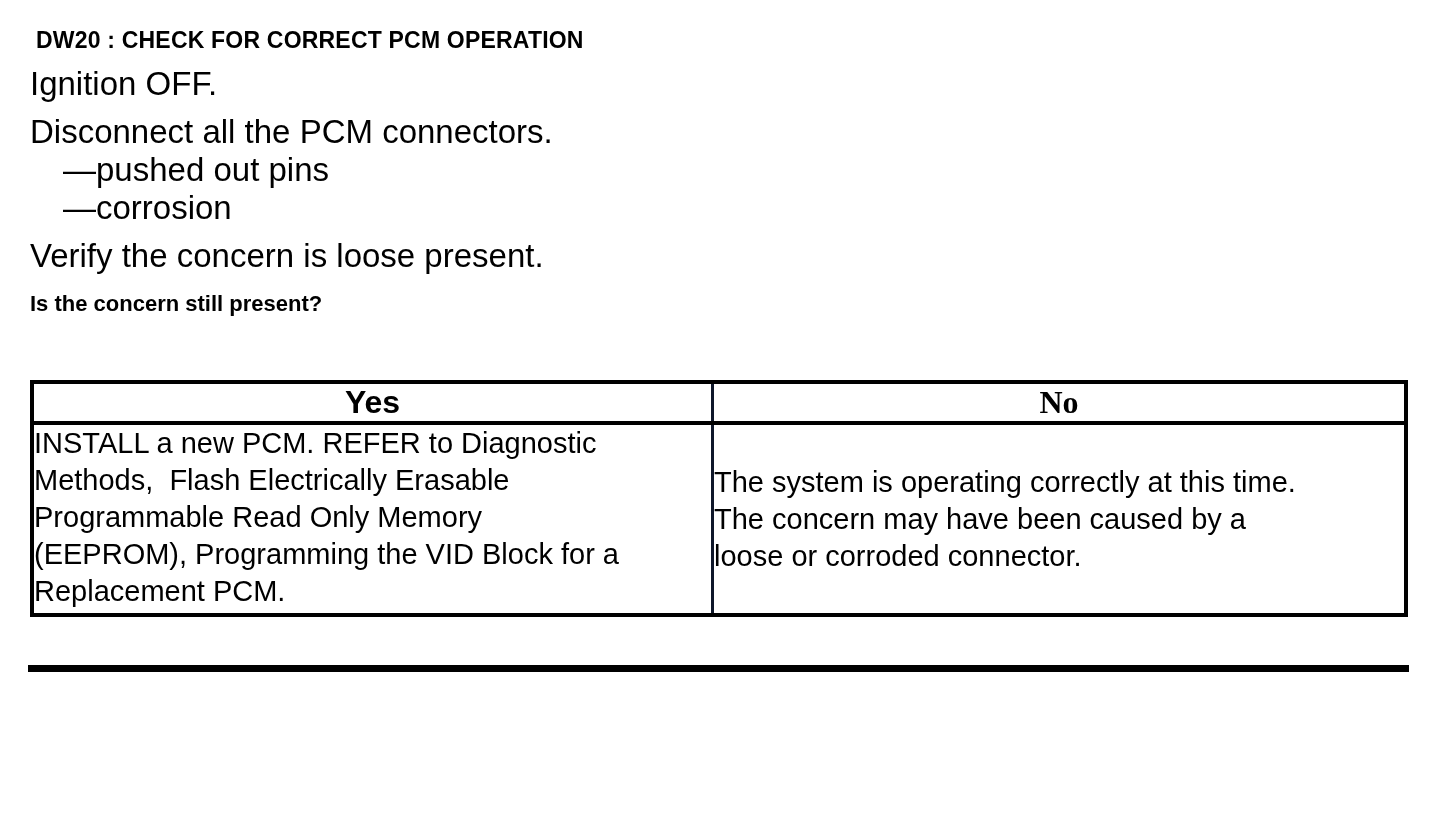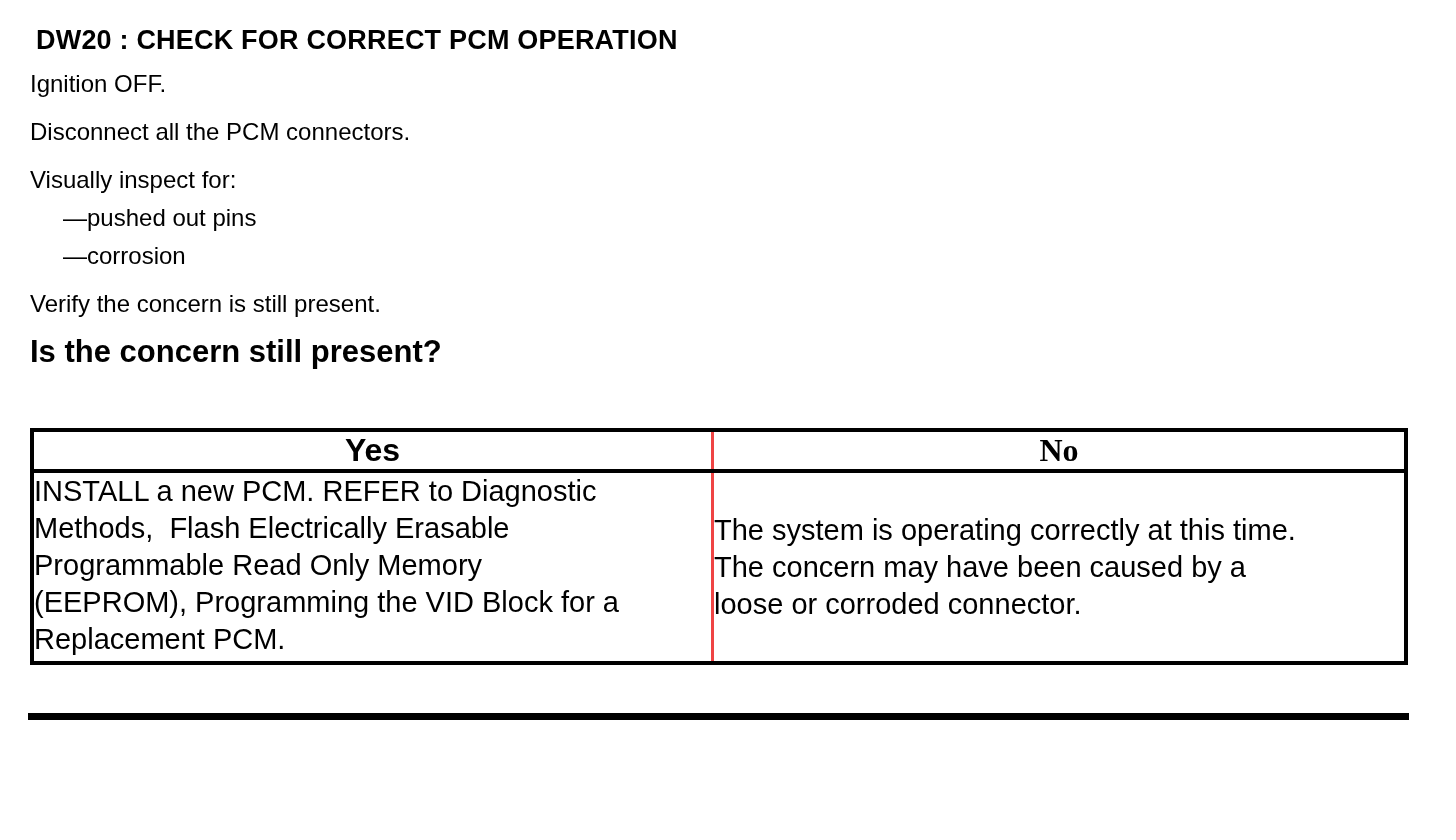--- a/index.html
+++ b/index.html
@@ -14,51 +14,51 @@
     font-family: "Liberation Sans", "DejaVu Sans", sans-serif;
     overflow: hidden;
   }
   .page {
     position: relative;
     width: 1456px;
     height: 840px;
   }
   .title {
     margin: 25px 0 0 36px;
-    font-size: 27px;
+    font-size: 23px;
     line-height: 30px;
     font-weight: bold;
     letter-spacing: 0.2px;
   }
   .steps {
     margin-left: 30px;
   }
   .step {
     margin: 10px 0 0 0;
-    font-size: 24px;
+    font-size: 33px;
     line-height: 38px;
     font-weight: normal;
   }
   .step.sub {
     margin-top: 0;
     padding-left: 33px;
   }
   .step.question {
-    font-size: 31px;
+    font-size: 22px;
     font-weight: bold;
   }
   table.results {
     border-collapse: collapse;
     table-layout: fixed;
     margin: 57px 0 0 30px;
     width: 1367px;
   }
   table.results th,
   table.results td {
-    border: 3px solid #ef4444;
+    border: 3px solid #0f172a;
     padding: 0;
   }
   table.results {
     border: 4px solid #000000;
   }
   table.results thead th {
     border-bottom: 4px solid #000000;
     height: 36px;
     font-size: 32px;
     font-weight: bold;
@@ -97,24 +97,23 @@
 </head>
 <body>
 
 <div class="page">
 
   <h1 class="title">DW20 : CHECK FOR CORRECT PCM OPERATION</h1>
 
   <div class="steps">
     <p class="step">Ignition OFF.</p>
     <p class="step">Disconnect all the PCM connectors.</p>
-    <p class="step">Visually inspect for:</p>
     <p class="step sub">—pushed out pins</p>
     <p class="step sub">—corrosion</p>
-    <p class="step">Verify the concern is still present.</p>
+    <p class="step">Verify the concern is loose present.</p>
     <p class="step question">Is the concern still present?</p>
   </div>
 
   <table class="results">
     <thead>
       <tr>
         <th class="col-yes">Yes</th>
         <th class="col-no">No</th>
       </tr>
     </thead>

